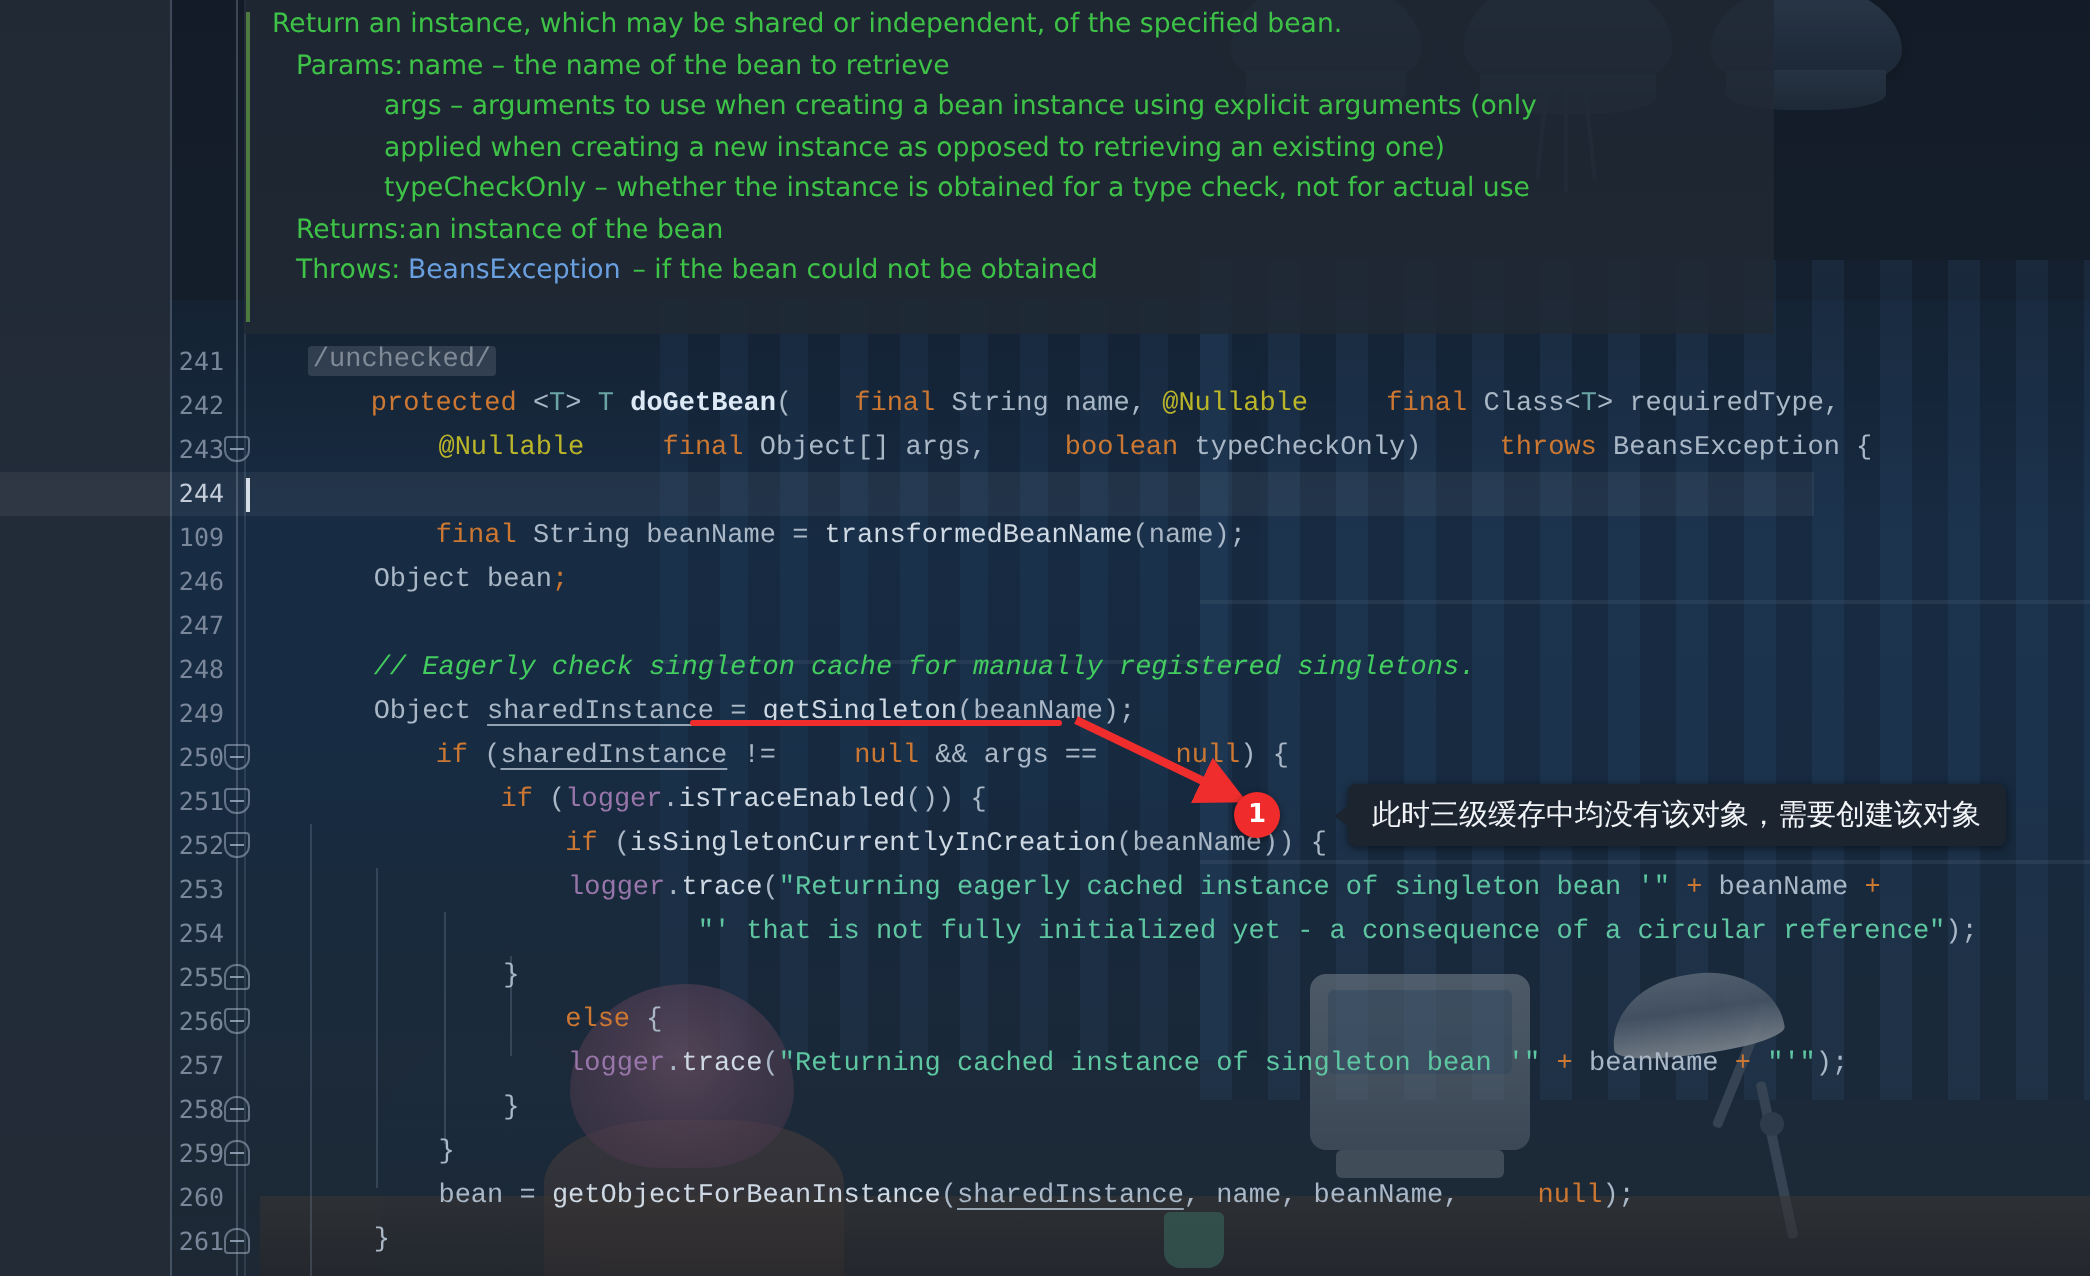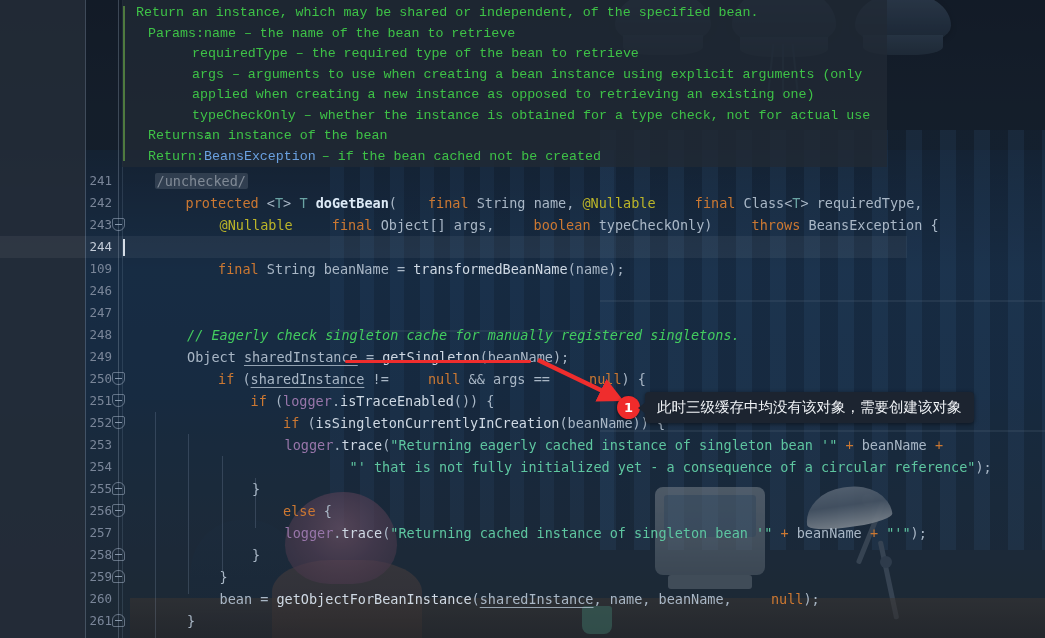--- a/index.html
+++ b/index.html
@@ -96,21 +96,21 @@
   .code-edge{position:absolute;left:122px;top:0;width:1px;height:638px;background:rgba(120,140,165,.22);}
 
   .lines{position:absolute;left:0;top:170px;width:907px;}
   .row{position:relative;height:22px;line-height:22px;font-size:13.5px;white-space:pre;}
   .row.cur{background:rgba(255,255,255,.055);}
   .ln{
     position:absolute;left:0;width:112px;text-align:right;
     color:#7a8699;font-size:12.5px;font-family:"DejaVu Sans Mono","Liberation Mono",monospace;
   }
   .row.cur .ln{color:#c3ccd8;}
-  .code{position:absolute;left:122px;top:0;}
+  .code{position:absolute;left:122px;top:0;font-family:Liberation Mono, monospace;}
 
   .fold{
     position:absolute;left:112px;width:13px;height:13px;margin-top:4px;
     border:1px solid rgba(160,175,195,.55);border-radius:2px;
     box-sizing:border-box;
   }
   .fold::after{content:"";position:absolute;left:2px;top:5px;width:7px;height:1px;background:rgba(170,185,205,.75);}
   .fold.down{border-radius:2px 2px 6px 6px;}
   .fold.up{border-radius:6px 6px 2px 2px;}
 
@@ -137,41 +137,41 @@
 
   
   .doc{
     position:absolute;left:122px;top:0;width:765px;height:167px;
     background:rgba(33,41,52,.80);
     box-sizing:border-box;
     font-family:"DejaVu Sans","Liberation Sans",sans-serif;
     color:#3fbf4a;font-size:13.3px;
   }
   .doc-bar{position:absolute;left:1px;top:6px;width:2px;height:155px;background:#4e7a3f;}
-  .doc-body{position:absolute;left:14px;top:3px;right:6px;font-family:Liberation Mono, monospace;}
+  .doc-body{position:absolute;left:14px;top:3px;right:6px;}
   .doc-line{line-height:20.5px;white-space:nowrap;color:#3ec247;}
   .doc-label{display:inline-block;width:56px;margin-left:12px;}
   .doc-indent{display:inline-block;width:56px;}
   .doc-type{color:#6aa0e0;}
 
   
   .redline{
     position:absolute;left:345px;top:360px;width:186px;height:3px;
     background:#ef2d2d;border-radius:2px;
   }
   svg.arrow{position:absolute;left:520px;top:344px;width:120px;height:70px;overflow:visible;}
   .badge{
     position:absolute;left:617px;top:396px;width:23px;height:23px;border-radius:50%;
     background:#f02b2b;color:#fff;font-size:13px;font-weight:bold;
     display:flex;align-items:center;justify-content:center;
     font-family:"DejaVu Sans","Liberation Sans",sans-serif;
     box-shadow:0 1px 3px rgba(0,0,0,.45);
   }
   .callout{
-    position:absolute;left:645px;top:392px;height:31px;
+    position:absolute;left:674px;top:392px;height:31px;
     background:#1c2430;border-radius:4px;
     display:flex;align-items:center;padding:0 12px;
     color:#f2f5f8;font-size:14.5px;
     font-family:"DejaVu Sans","Liberation Sans",sans-serif;
     box-shadow:0 1px 4px rgba(0,0,0,.5);
   }
   .callout::before{
     content:"";position:absolute;left:-7px;top:10px;
     border-top:6px solid transparent;border-bottom:6px solid transparent;
     border-right:8px solid #1c2430;
@@ -237,21 +237,21 @@
   <div class="iguide" style="left:188px;top:434px;height:160px;"></div>
   <div class="iguide" style="left:222px;top:456px;height:116px;"></div>
   <div class="iguide" style="left:255px;top:478px;height:50px;"></div>
 
   <div class="lines" id="code-lines">
       <div class="row"><div class="ln">241</div><div class="code">    <span class="gray-hl">/unchecked/</span></div></div>
       <div class="row"><div class="ln">242</div><div class="code">    <span class="kw">protected</span> <span class="pun">&lt;</span><span class="tparam">T</span><span class="pun">&gt;</span> <span class="tparam">T</span> <span class="mth">doGetBean</span><span class="pun">(</span><span class="kw">final</span> <span class="cls">String</span> <span class="plain">name</span><span class="pun">,</span> <span class="ann">@Nullable</span> <span class="kw">final</span> <span class="cls">Class</span><span class="pun">&lt;</span><span class="tparam">T</span><span class="pun">&gt;</span> <span class="plain">requiredType</span><span class="pun">,</span></div></div>
       <div class="row"><div class="ln">243</div><div class="fold down"></div><div class="code">            <span class="ann">@Nullable</span> <span class="kw">final</span> <span class="cls">Object</span><span class="pun">[]</span> <span class="plain">args</span><span class="pun">,</span> <span class="kw">boolean</span> <span class="plain">typeCheckOnly</span><span class="pun">)</span> <span class="kw">throws</span> <span class="cls">BeansException</span> <span class="pun">{</span></div></div>
       <div class="row cur"><div class="ln">244</div><div class="caret"></div><div class="code"></div></div>
       <div class="row"><div class="ln">109</div><div class="code">        <span class="kw">final</span> <span class="cls">String</span> <span class="plain">beanName</span> <span class="pun">=</span> <span class="call">transformedBeanName</span><span class="pun">(</span><span class="plain">name</span><span class="pun">);</span></div></div>
-      <div class="row"><div class="ln">246</div></div>
+      <div class="row"><div class="ln">246</div><div class="code">        <span class="cls">Object</span> <span class="plain">bean</span><span class="semi">;</span></div></div>
       <div class="row"><div class="ln">247</div><div class="code"></div></div>
       <div class="row"><div class="ln">248</div><div class="code">        <span class="cmt">// Eagerly check singleton cache for manually registered singletons.</span></div></div>
       <div class="row"><div class="ln">249</div><div class="code">        <span class="cls">Object</span> <span class="plain uline">sharedInstance</span> <span class="pun">=</span> <span class="call">getSingleton</span><span class="pun">(</span><span class="plain">beanName</span><span class="pun">);</span></div></div>
       <div class="row"><div class="ln">250</div><div class="fold down"></div><div class="code">        <span class="kw">if</span> <span class="pun">(</span><span class="plain uline">sharedInstance</span> <span class="pun">!=</span> <span class="kw">null</span> <span class="pun">&amp;&amp;</span> <span class="plain">args</span> <span class="pun">==</span> <span class="kw">null</span><span class="pun">)</span> <span class="pun">{</span></div></div>
       <div class="row"><div class="ln">251</div><div class="fold down"></div><div class="code">            <span class="kw">if</span> <span class="pun">(</span><span class="fld">logger</span><span class="pun">.</span><span class="call">isTraceEnabled</span><span class="pun">())</span> <span class="pun">{</span></div></div>
       <div class="row"><div class="ln">252</div><div class="fold down"></div><div class="code">                <span class="kw">if</span> <span class="pun">(</span><span class="call">isSingletonCurrentlyInCreation</span><span class="pun">(</span><span class="plain">beanName</span><span class="pun">))</span> <span class="pun">{</span></div></div>
       <div class="row"><div class="ln">253</div><div class="code">                    <span class="fld">logger</span><span class="pun">.</span><span class="call">trace</span><span class="pun">(</span><span class="str">"Returning eagerly cached instance of singleton bean '"</span> <span class="semi">+</span> <span class="plain">beanName</span> <span class="semi">+</span></div></div>
       <div class="row"><div class="ln">254</div><div class="code">                            <span class="str">"' that is not fully initialized yet - a consequence of a circular reference"</span><span class="pun">);</span></div></div>
       <div class="row"><div class="ln">255</div><div class="fold up"></div><div class="code">                <span class="pun">}</span></div></div>
       <div class="row"><div class="ln">256</div><div class="fold down"></div><div class="code">                <span class="kw">else</span> <span class="pun">{</span></div></div>
@@ -260,26 +260,25 @@
       <div class="row"><div class="ln">259</div><div class="fold up"></div><div class="code">            <span class="pun">}</span></div></div>
       <div class="row"><div class="ln">260</div><div class="code">            <span class="plain">bean</span> <span class="pun">=</span> <span class="call">getObjectForBeanInstance</span><span class="pun">(</span><span class="plain uline">sharedInstance</span><span class="pun">,</span> <span class="plain">name</span><span class="pun">,</span> <span class="plain">beanName</span><span class="pun">,</span> <span class="kw">null</span><span class="pun">);</span></div></div>
       <div class="row"><div class="ln">261</div><div class="fold up"></div><div class="code">        <span class="pun">}</span></div></div>
     </div>
 
   <div class="doc">
     <div class="doc-bar"></div>
     <div class="doc-body">
       <div class="doc-line">Return an instance, which may be shared or independent, of the specified bean.</div>
       <div class="doc-line"><span class="doc-label">Params:</span><span>name – the name of the bean to retrieve</span></div>
-      <div class="doc-line"><span class="doc-indent"></span><span>requiredType – the required type of the bean to retrieve</span></div>
       <div class="doc-line"><span class="doc-indent"></span><span>args – arguments to use when creating a bean instance using explicit arguments (only</span></div>
       <div class="doc-line"><span class="doc-indent"></span><span>applied when creating a new instance as opposed to retrieving an existing one)</span></div>
       <div class="doc-line"><span class="doc-indent"></span><span>typeCheckOnly – whether the instance is obtained for a type check, not for actual use</span></div>
       <div class="doc-line"><span class="doc-label">Returns:</span><span>an instance of the bean</span></div>
-      <div class="doc-line"><span class="doc-label">Return:</span><span class="doc-type">BeansException</span><span style="margin-left:6px;">– if the bean cached not be created</span></div>
+      <div class="doc-line"><span class="doc-label">Throws:</span><span class="doc-type">BeansException</span><span style="margin-left:6px;">– if the bean could not be obtained</span></div>
     </div>
   </div>
 
   <div class="redline"></div>
   <svg class="arrow" viewBox="0 0 120 70">
     <defs>
       <marker id="ah" markerWidth="6" markerHeight="6" refX="3.2" refY="3" orient="auto">
         <path d="M0,0 L6,3 L0,6 z" fill="#ef2d2d"></path>
       </marker>
     </defs>

